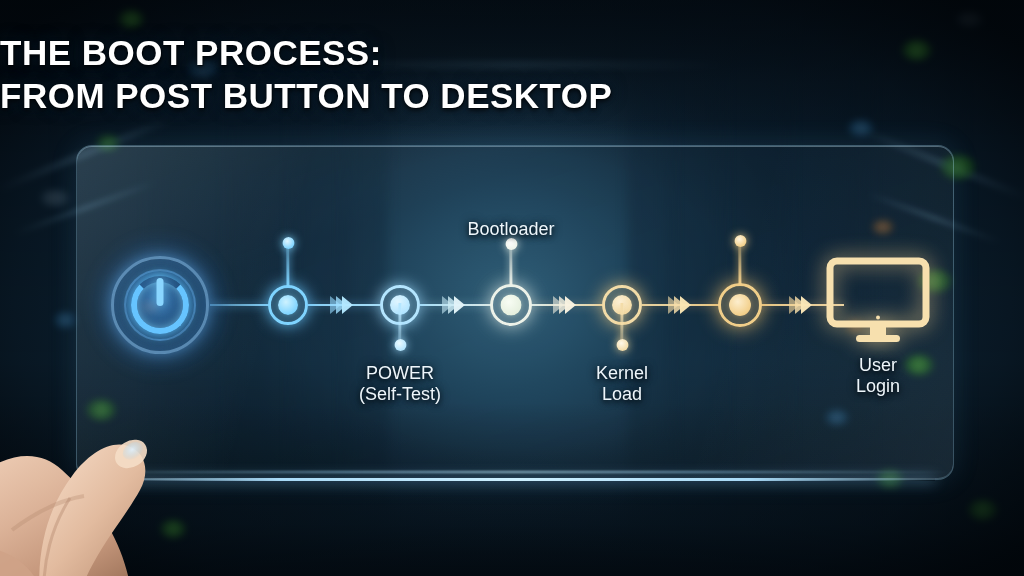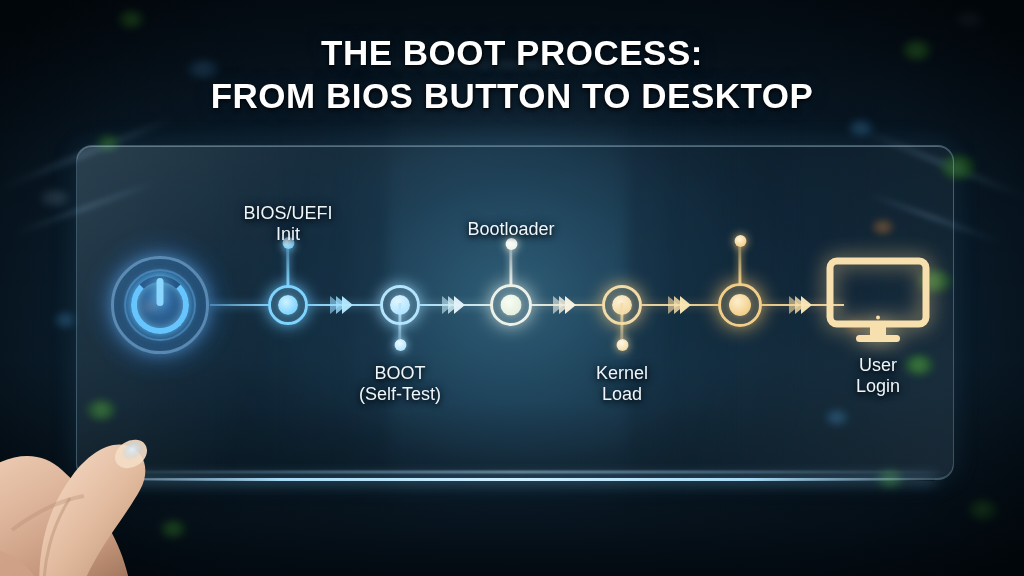--- a/index.html
+++ b/index.html
@@ -57,21 +57,20 @@
   .streak {
     position: absolute;
     background: linear-gradient(90deg, rgba(120,190,230,0) 0%, rgba(150,210,245,0.30) 50%, rgba(120,190,230,0) 100%);
     filter: blur(2.5px);
   }
 
   
   .title-wrap {
     position: absolute;
     left: 0; right: 0; top: 34px;
-    text-align: center;
     z-index: 40;
     pointer-events: none;
   }
   .title-line {
     color: #ffffff;
     font-weight: bold;
     letter-spacing: 0.5px;
     line-height: 1.06;
     text-shadow:
       0 2px 5px rgba(0,0,0,0.85),
@@ -304,21 +303,21 @@
   <div class="led amber" style="right:130px;top:220px;width:22px;height:14px;opacity:.55;"></div>
   <div class="led amber" style="right:160px;top:320px;width:18px;height:12px;opacity:.45;"></div>
   <div class="led blue" style="right:150px;top:120px;width:26px;height:16px;opacity:.45;"></div>
   <div class="led blue" style="right:175px;top:410px;width:24px;height:15px;opacity:.4;"></div>
   <div class="led white" style="right:40px;top:12px;width:28px;height:14px;opacity:.30;"></div>
 
   <div class="bg-vignette"></div>
 
   <div class="title-wrap">
     <div class="title-line title-1">THE BOOT PROCESS:</div>
-    <div class="title-line title-2">FROM BIOS BUTTON TO DESKTOP</div>
+    <div class="title-line title-2">FROM POST BUTTON TO DESKTOP</div>
   </div>
 
   <div class="glass">
     <div class="glass-sheen"></div>
     <div class="glass-edge-bottom"></div>
     <div class="glass-edge-bottom2"></div>
   </div>
 
   <div class="flow">
 
@@ -453,24 +452,22 @@
 
         <path d="M 44 300 C 42 262, 52 226, 70 198" fill="none" stroke="#a87c62" stroke-width="3" opacity="0.35"></path>
         <path d="M 12 230 C 36 212, 60 200, 84 196" fill="none" stroke="#b0866a" stroke-width="4" opacity="0.30"></path>
 
         <path d="M -30 300 L -30 248 C -6 244, 20 256, 34 276 C 42 288, 44 294, 45 300 Z" fill="#cfa287" opacity="0.85"></path>
       </svg>
     </div>
 
   </div>
 
-  <div class="label" style="left:288px;top:203px;">BIOS/UEFI
-Init</div>
-
-  <div class="label" style="left:400px;top:363px;">BOOT
+
+  <div class="label" style="left:400px;top:363px;">POWER
 (Self-Test)</div>
 
   <div class="label" style="left:511px;top:219px;">Bootloader</div>
 
   <div class="label" style="left:622px;top:363px;">Kernel
 Load</div>
 
 
   <div class="label" style="left:878px;top:355px;">User
 Login</div>

